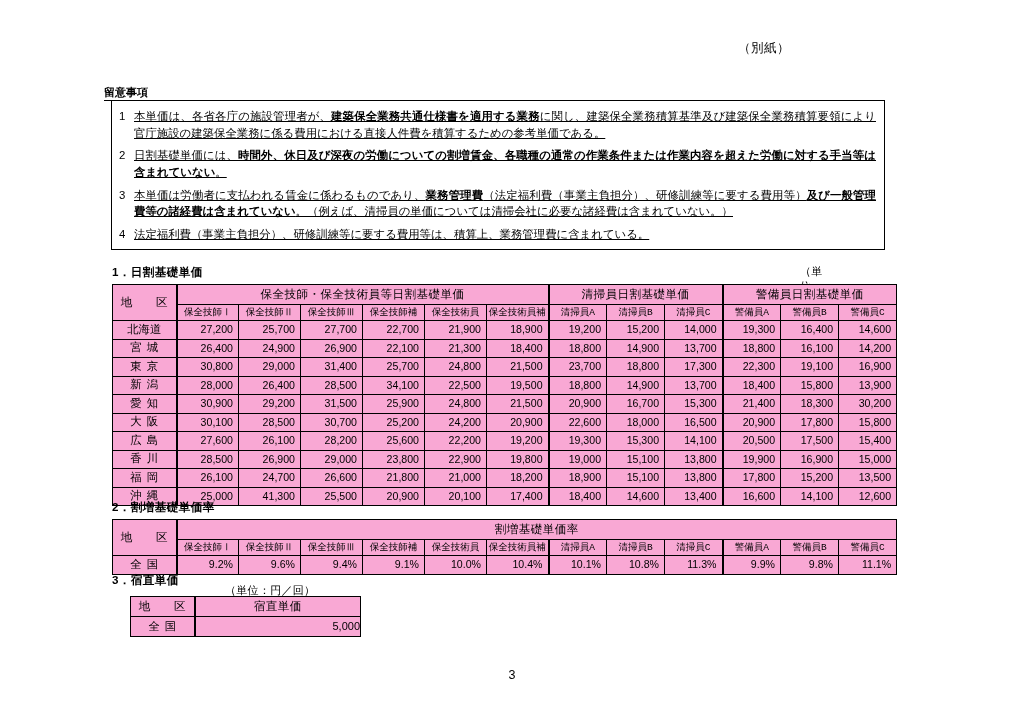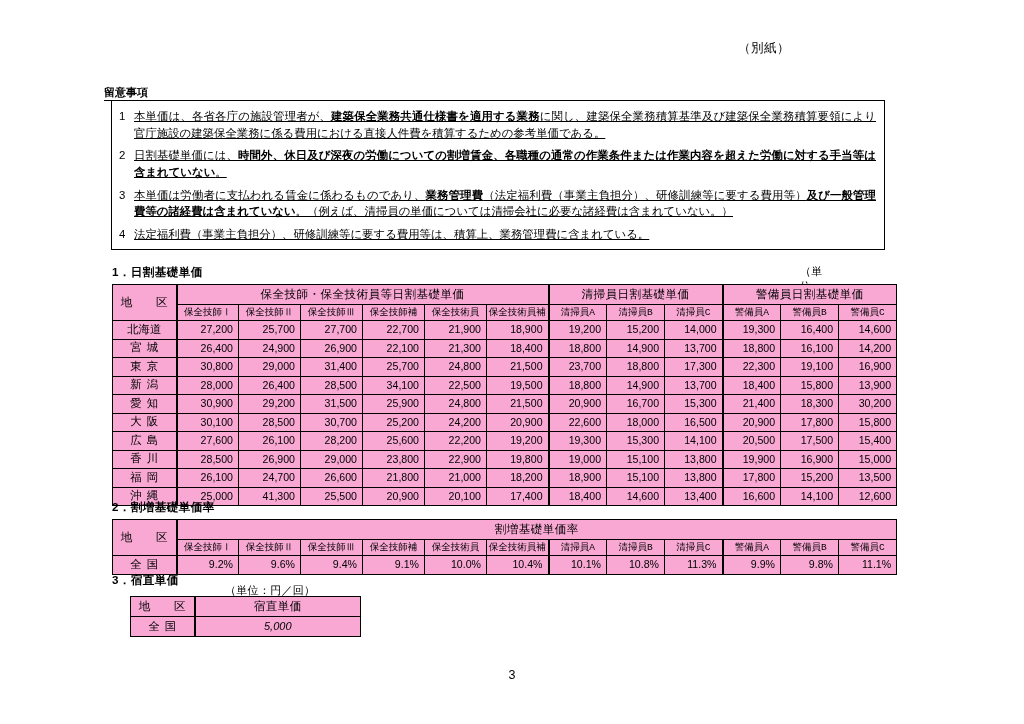--- a/index.html
+++ b/index.html
@@ -159,21 +159,21 @@
     text-indent: 6px;
   }
   
   table.grid .sep-left { border-left: 2.1px solid #000; }
 
   #table1 { top: 284px; left: 112px; width: 772px; }
   #table2 { top: 519px; left: 112px; width: 772px; }
   #table3 { top: 596px; left: 130px; width: 230px; }
 
   #table3 td { height: 19px; font-size: 11.2px; }
-  #table3 .num { text-align: center; padding-right: 0; font-size: 11px; font-style: italic; }
+  #table3 .num { padding-right: 0; font-size: 11px; }
 
   
   .page-num {
     position: absolute;
     top: 668px;
     left: 0;
     width: 1024px;
     text-align: center;
     font-size: 12.5px;
   }

